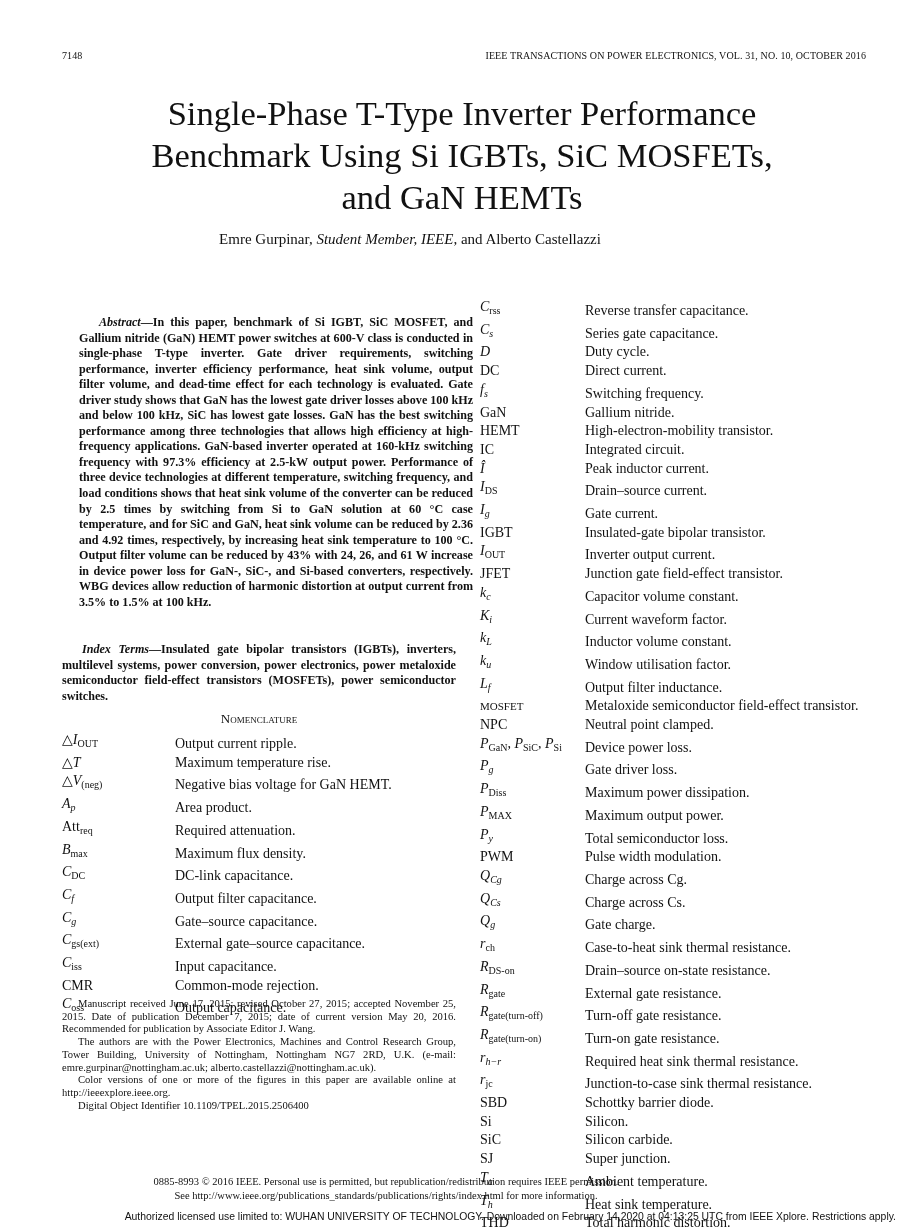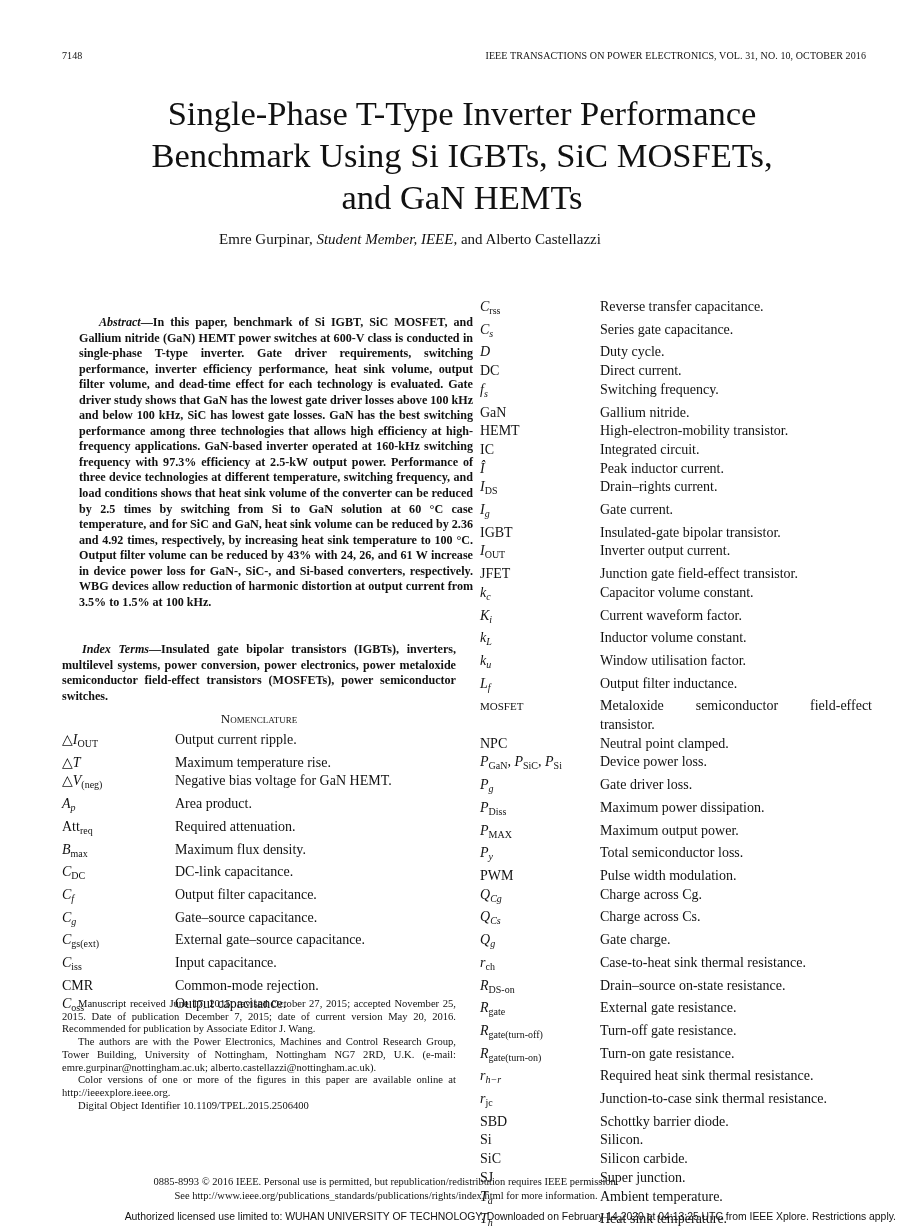--- a/index.html
+++ b/index.html
@@ -15,28 +15,28 @@
 
   .col-left { position: absolute; left: 62px; width: 394px; }
   .abstract { top: 298px; font-size: 12.1px; line-height: 15.55px; font-weight: bold; text-align: justify; text-indent: 20px; margin: 17px; }
   .abstract i { font-weight: bold; font-style: italic; }
   .index { top: 642px; font-size: 12.1px; line-height: 15.55px; font-weight: bold; text-align: justify; text-indent: 20px; margin: 0; }
 
   #nom-heading { position: absolute; top: 711px; left: 62px; width: 394px; text-align: center; font-size: 13px; }
   #nom-heading .sc { font-variant: small-caps; }
 
   .nom { position: absolute; font-size: 14px; line-height: 18.7px; }
-  .nom .row { display: flex; }
+  .nom .row { display: flex; align-items: flex-end; }
   .nom .sym { flex: 0 0 auto; }
   .nom .def { flex: 1 1 auto; }
   #nom-left { top: 731px; left: 62px; width: 400px; }
   #nom-left .sym { width: 113px; }
   #nom-right { top: 298px; left: 480px; width: 392px; }
   #nom-right .sym { width: 105px; }
-  #nom-right .def { text-align: justify; margin-left: 15px; }
+  #nom-right .def { text-align: justify; }
   .m { font-style: italic; }
   .sub { font-style: normal; font-size: 10px; vertical-align: -3px; }
   .subi { font-style: italic; font-size: 10px; vertical-align: -3px; }
   .smallcaps-sym { font-size: 11px; }
 
   #footnote { position: absolute; top: 998px; left: 62px; width: 394px; font-size: 10.6px; line-height: 12.7px; text-align: justify; }
   #footnote p { margin: 0; text-indent: 16px; }
 
   #copyright { position: absolute; top: 1175px; left: 0; width: 772px; text-align: center; font-size: 10.5px; line-height: 14px; }
   #authorized { position: absolute; top: 1211px; right: 28px; font-family: "Liberation Sans", "DejaVu Sans", sans-serif; font-size: 10.4px; white-space: nowrap; }
@@ -147,21 +147,21 @@
     <div class="row">
       <span class="sym"><span>IC</span></span>
       <span class="def">Integrated circuit.</span>
     </div>
     <div class="row">
       <span class="sym"><span class="m">Î</span></span>
       <span class="def">Peak inductor current.</span>
     </div>
     <div class="row">
       <span class="sym"><span class="m">I</span><span class="sub">DS</span></span>
-      <span class="def">Drain–rights current.</span>
+      <span class="def">Drain–source current.</span>
     </div>
     <div class="row">
       <span class="sym"><span class="m">I</span><span class="subi">g</span></span>
       <span class="def">Gate current.</span>
     </div>
     <div class="row">
       <span class="sym"><span>IGBT</span></span>
       <span class="def">Insulated-gate bipolar transistor.</span>
     </div>
     <div class="row">

